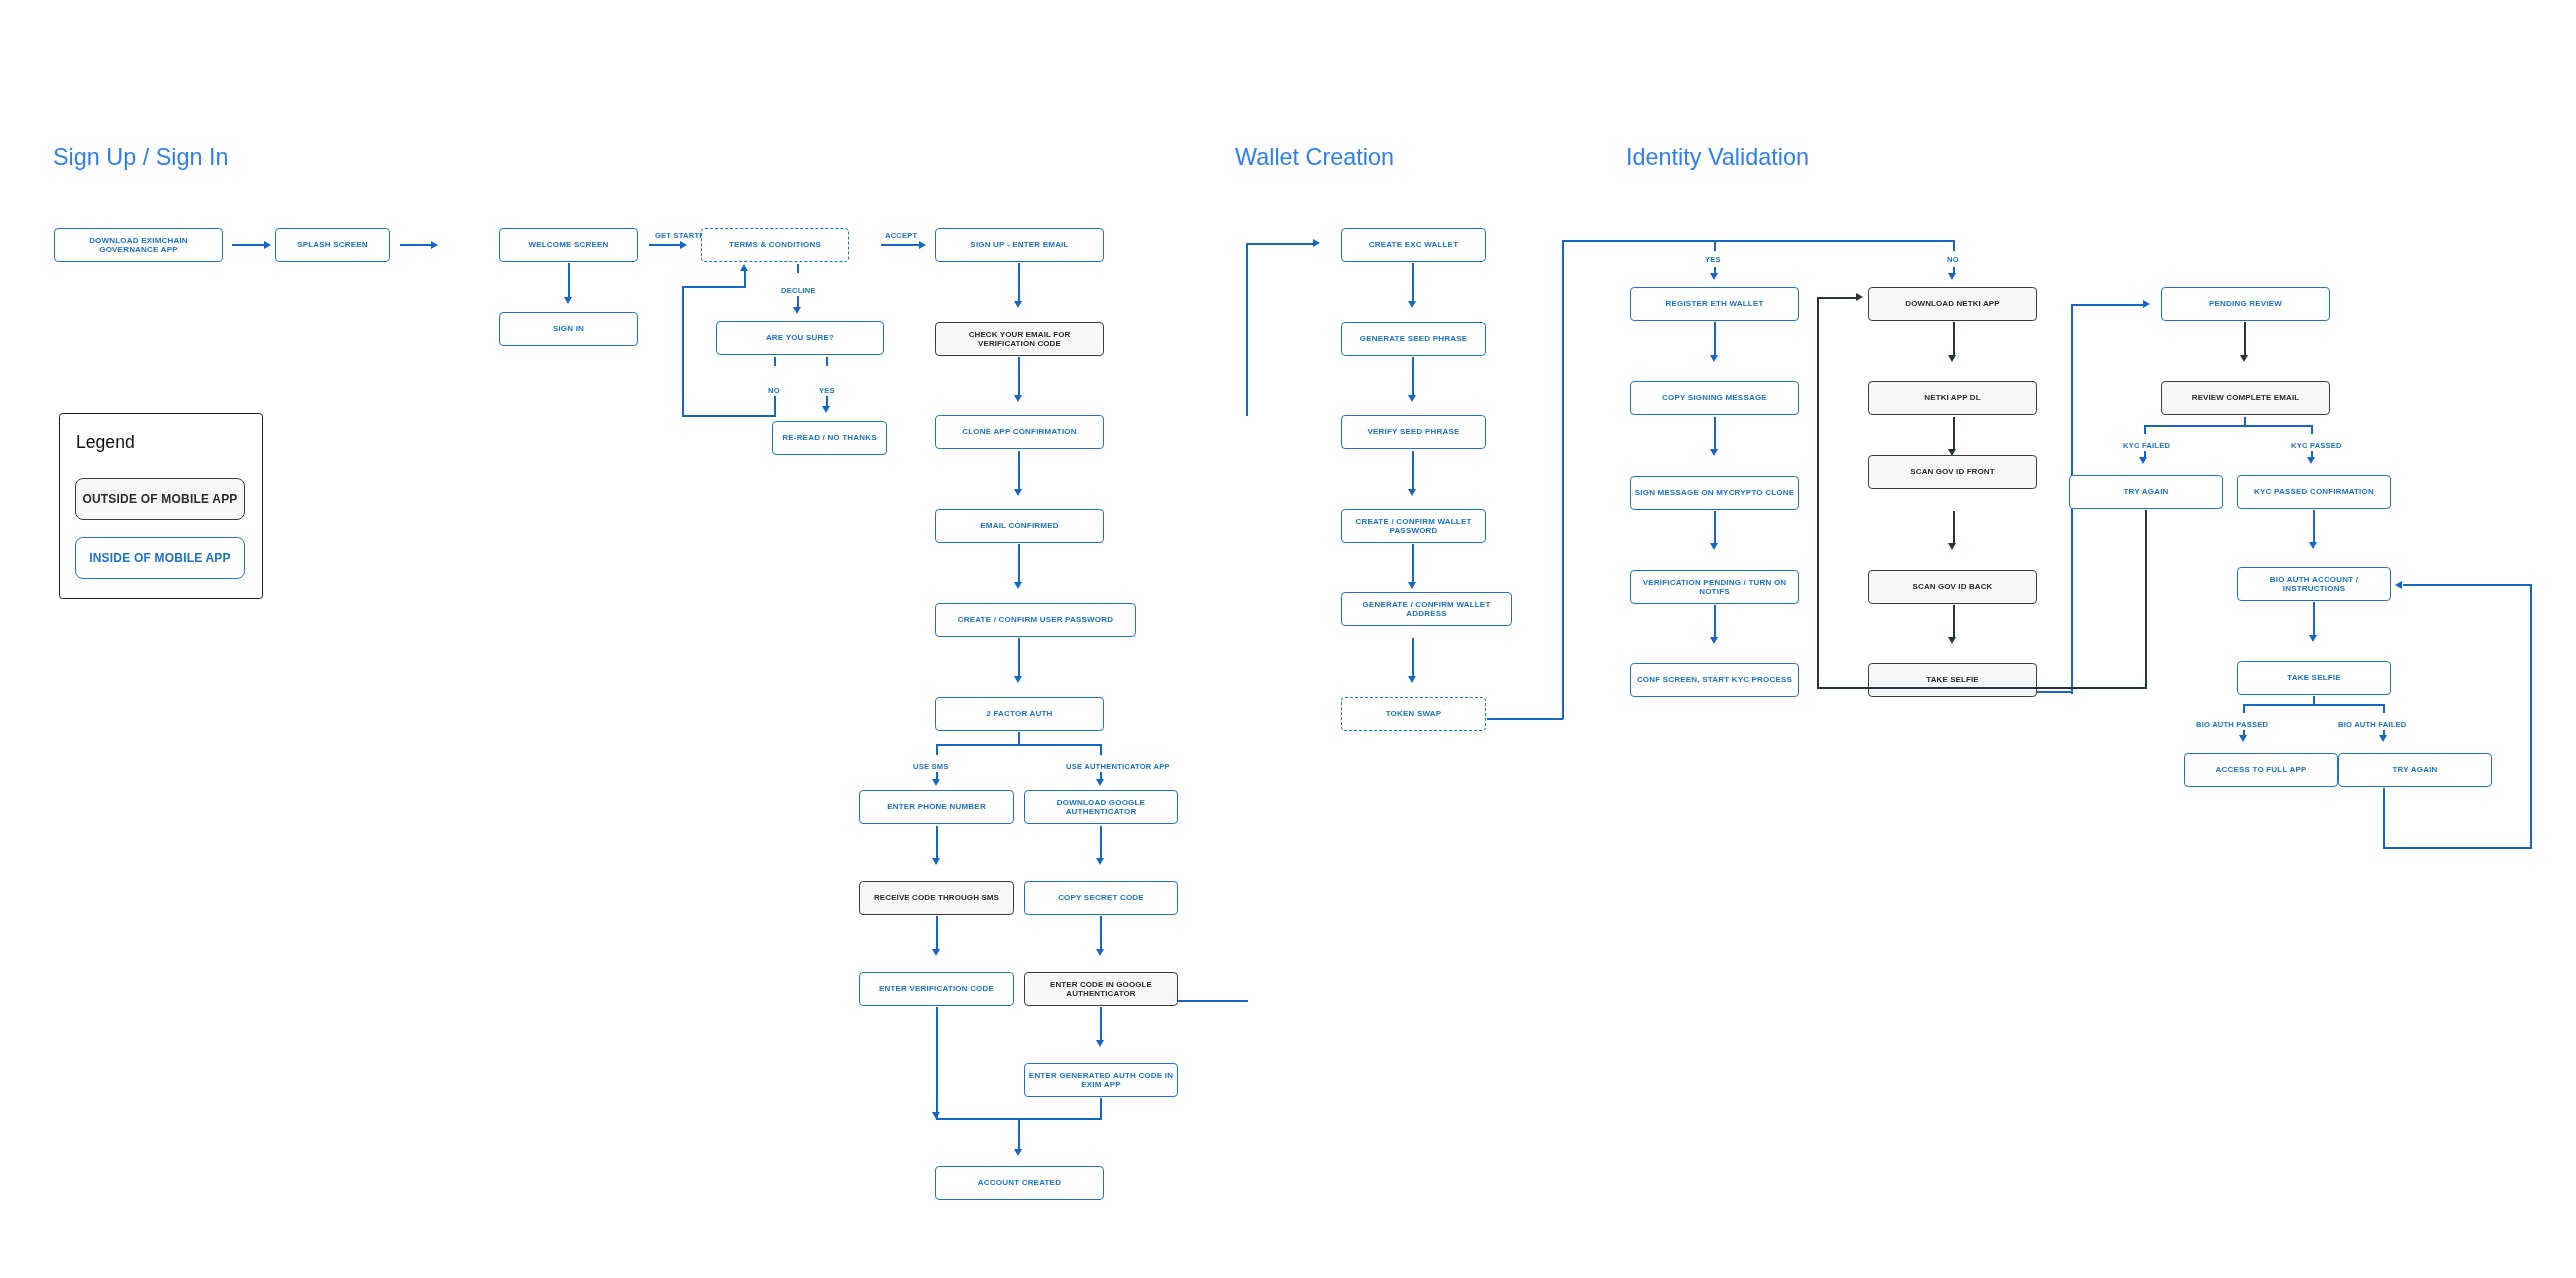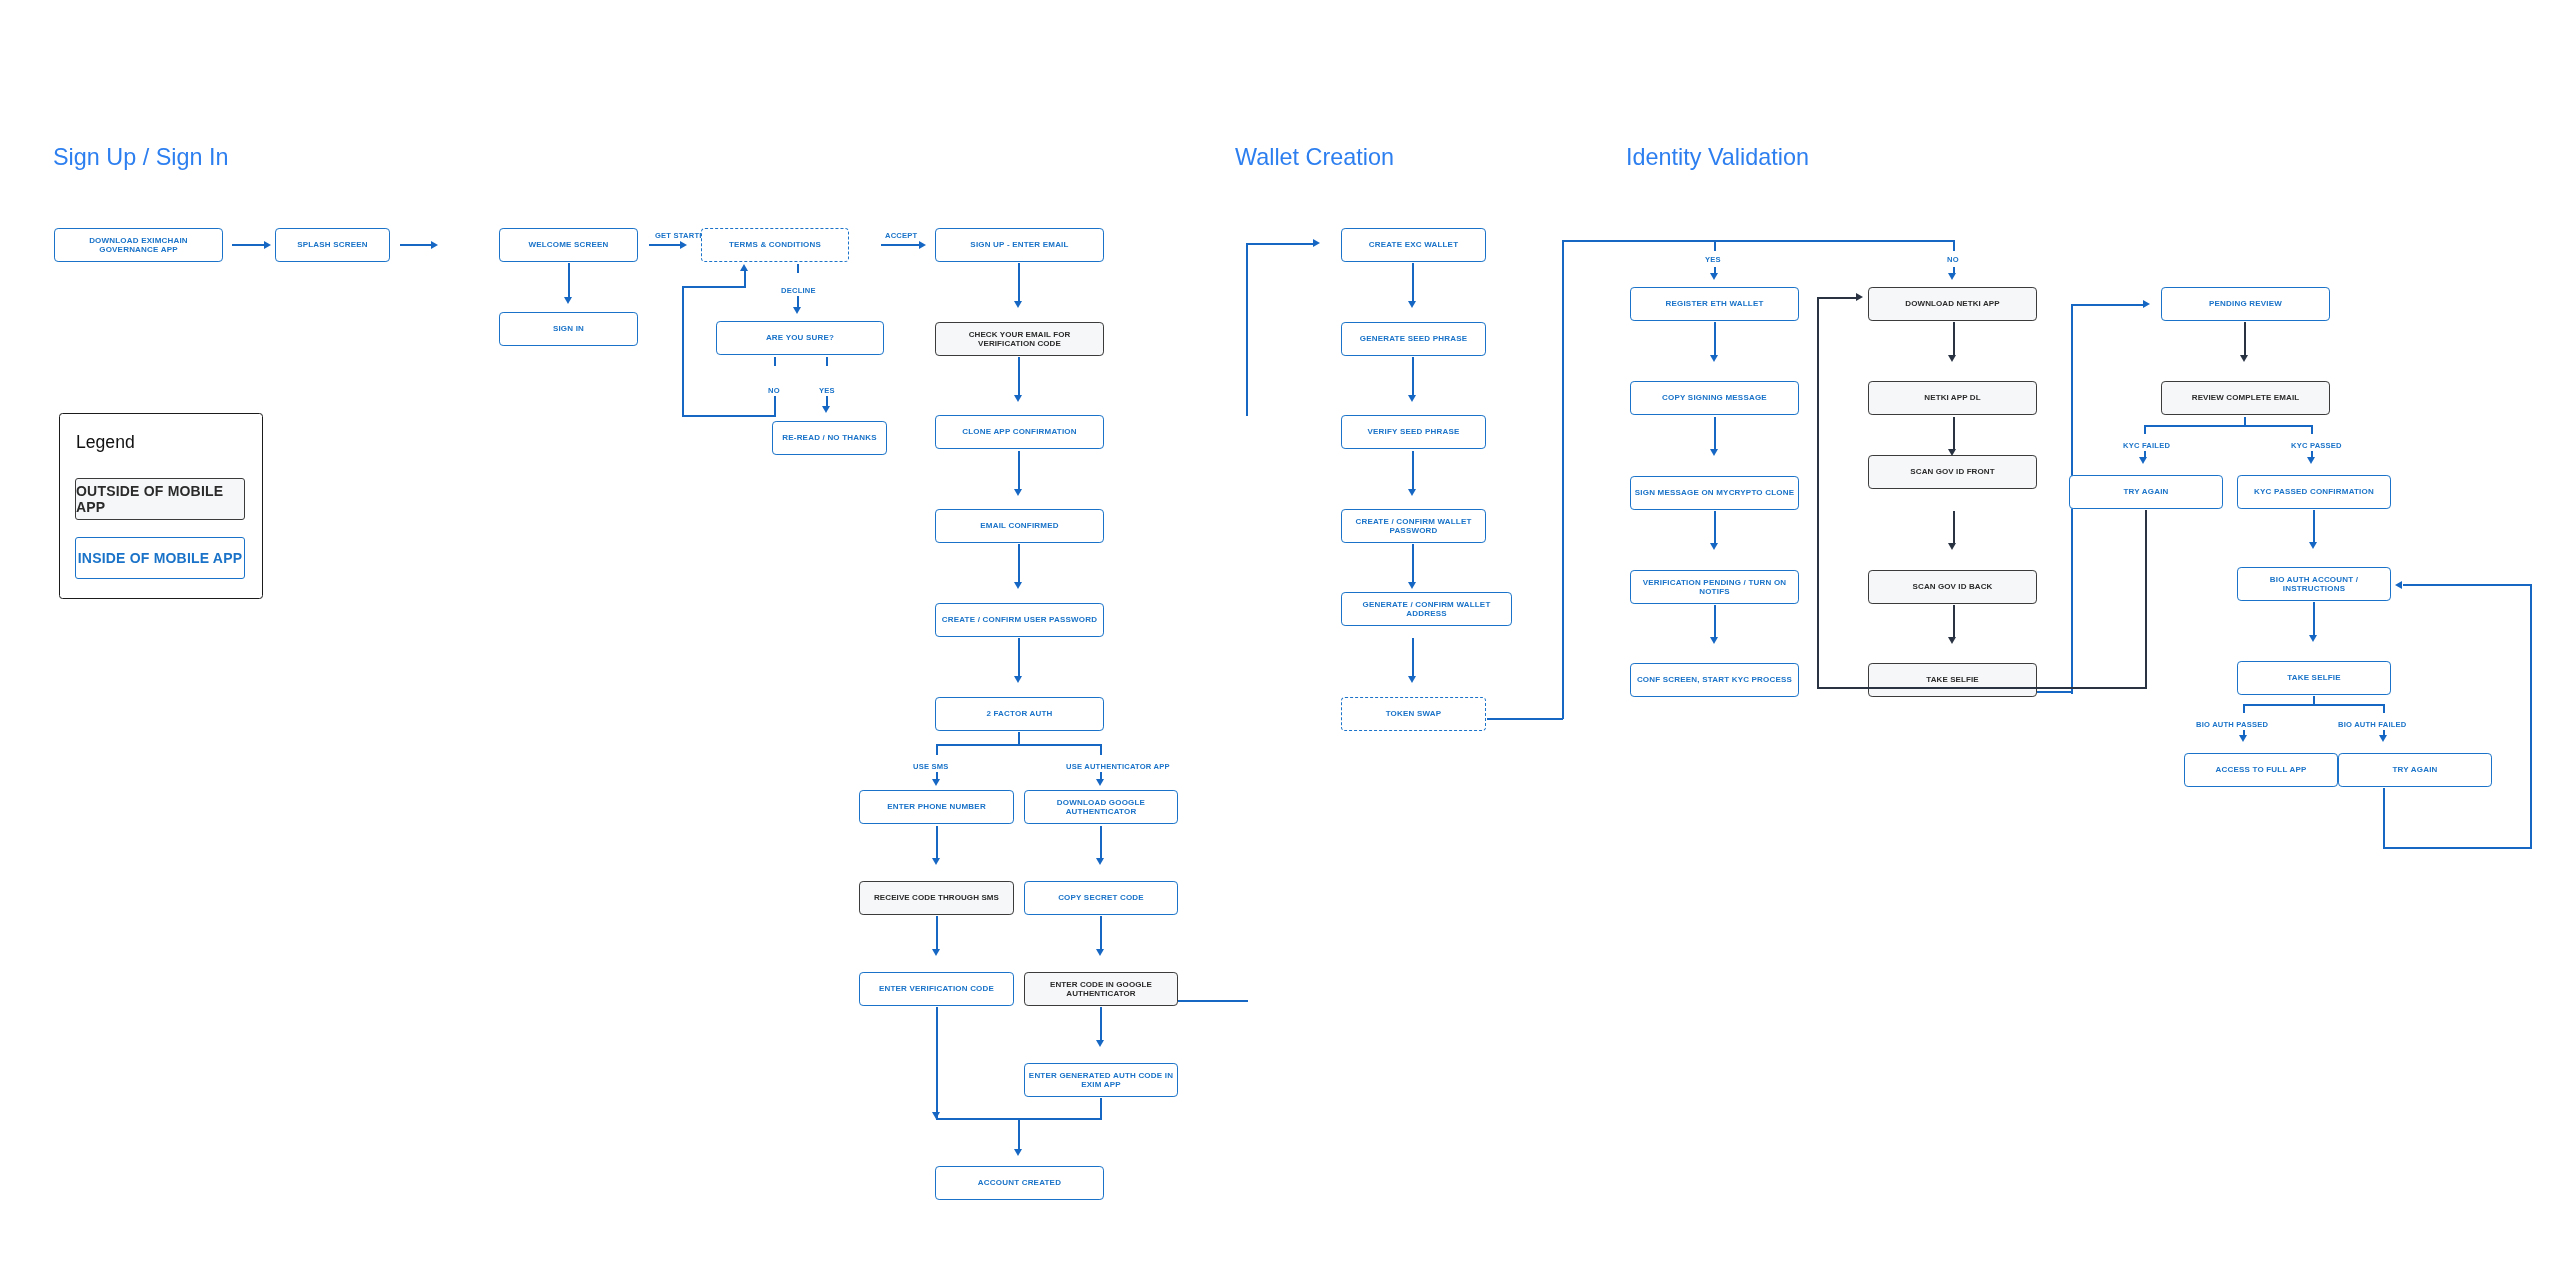--- a/index.html
+++ b/index.html
@@ -47,23 +47,23 @@
 
   
   .legend-box{
     position:absolute;box-sizing:border-box;
     border:1.2px solid #1b1b1b;border-radius:3.5px;background:#fff;
   }
   .legend-title{
     position:absolute;font-size:17.6px;color:#111;font-weight:400;white-space:nowrap;
   }
   .legend-item{
-    position:absolute;box-sizing:border-box;border-radius:3px;
+    position:absolute;box-sizing:border-box;border-radius:8px;
     display:flex;align-items:center;justify-content:center;
-    font-size:14px;letter-spacing:0.2px;
+    font-size:12px;letter-spacing:0.2px;
   }
   .legend-item.outside{border:1.2px solid #3b3b3b;background:#f6f7f9;color:#2b2b2b;font-weight:600;}
   .legend-item.inside{border:1.2px solid #1a73c8;background:#fff;color:#1a73c8;font-weight:700;}
 </style>
 </head>
 <body>
 
 <div id="canvas">
 
 
@@ -130,21 +130,21 @@
   <div class="ar down" style="left:1014px;top:395px;"></div>
 
   <div class="node inside" style="left:935px;top:415px;width:169px;height:34px;">CLONE APP CONFIRMATION</div>
   <div class="ln v" style="left:1018px;top:451px;height:40px;"></div>
   <div class="ar down" style="left:1014px;top:489px;"></div>
 
   <div class="node inside" style="left:935px;top:509px;width:169px;height:34px;">EMAIL CONFIRMED</div>
   <div class="ln v" style="left:1018px;top:544px;height:40px;"></div>
   <div class="ar down" style="left:1014px;top:582px;"></div>
 
-  <div class="node inside" style="left:935px;top:603px;width:169px;height:34px;">CREATE / CONFIRM USER PASSWORD</div>
+  <div class="node inside" style="left:935px;top:603px;width:201px;height:34px;">CREATE / CONFIRM USER PASSWORD</div>
   <div class="ln v" style="left:1018px;top:638px;height:40px;"></div>
   <div class="ar down" style="left:1014px;top:676px;"></div>
 
   <div class="node inside" style="left:935px;top:697px;width:169px;height:34px;">2 FACTOR AUTH</div>
 
   <div class="ln v" style="left:1018px;top:732px;height:13px;"></div>
   <div class="ln h" style="left:936px;top:744px;width:165px;"></div>
   <div class="ln v" style="left:936px;top:744px;height:10.5px;"></div>
   <div class="ln v" style="left:1100px;top:744px;height:10.5px;"></div>
 

